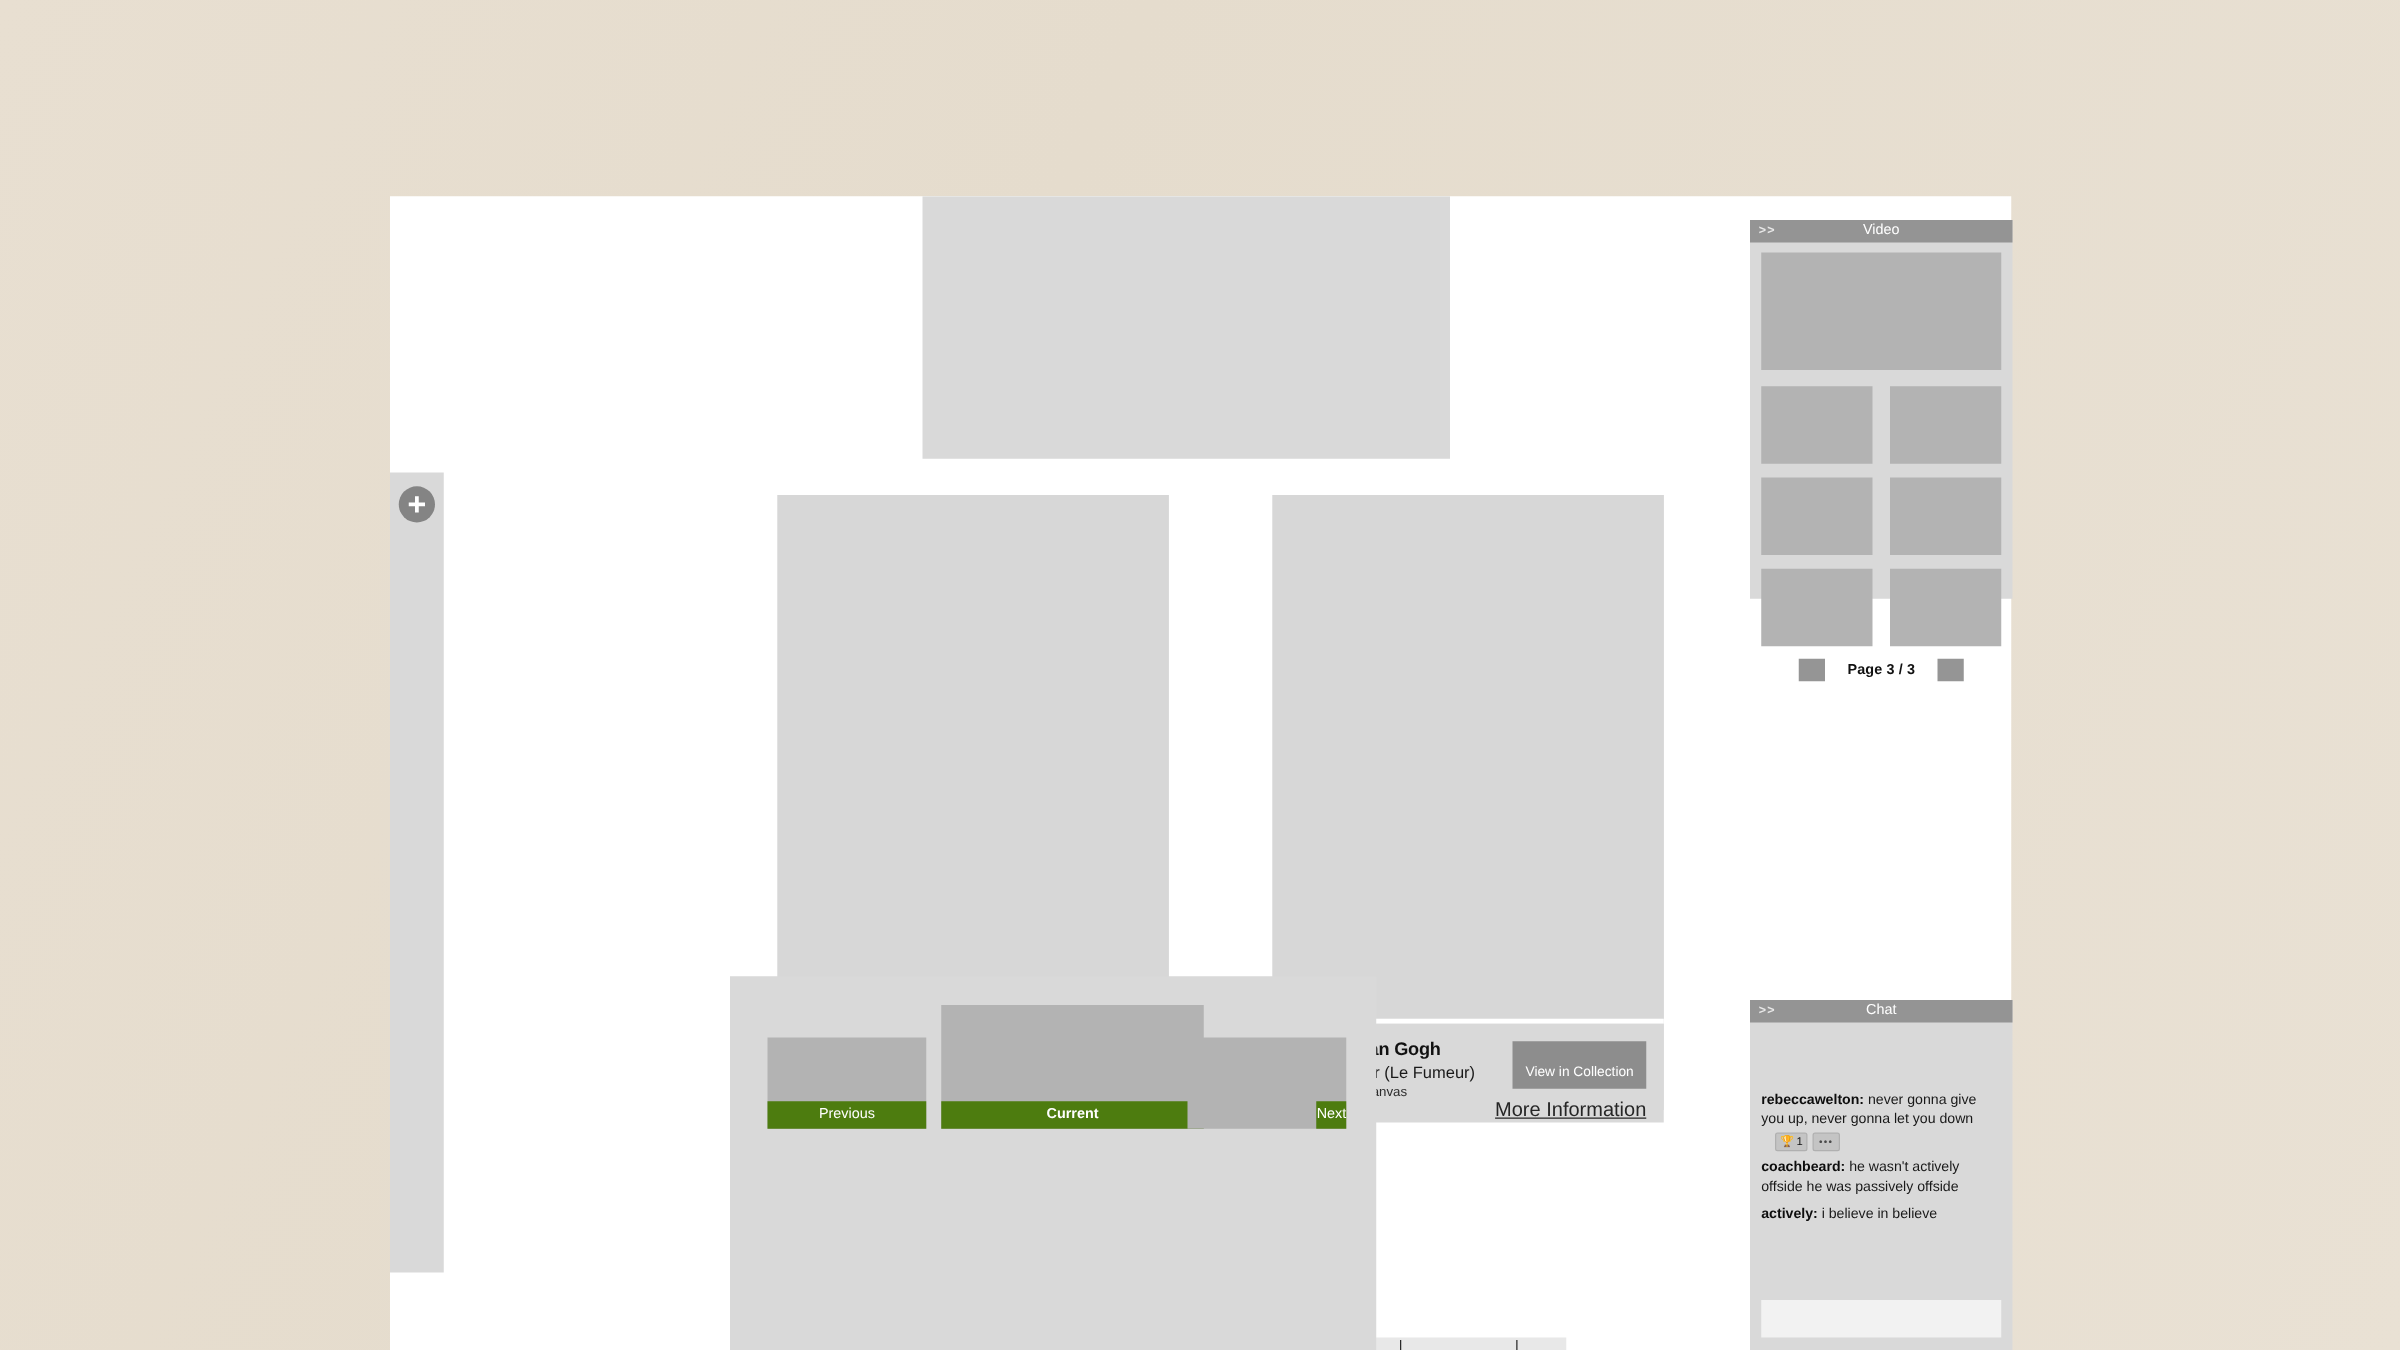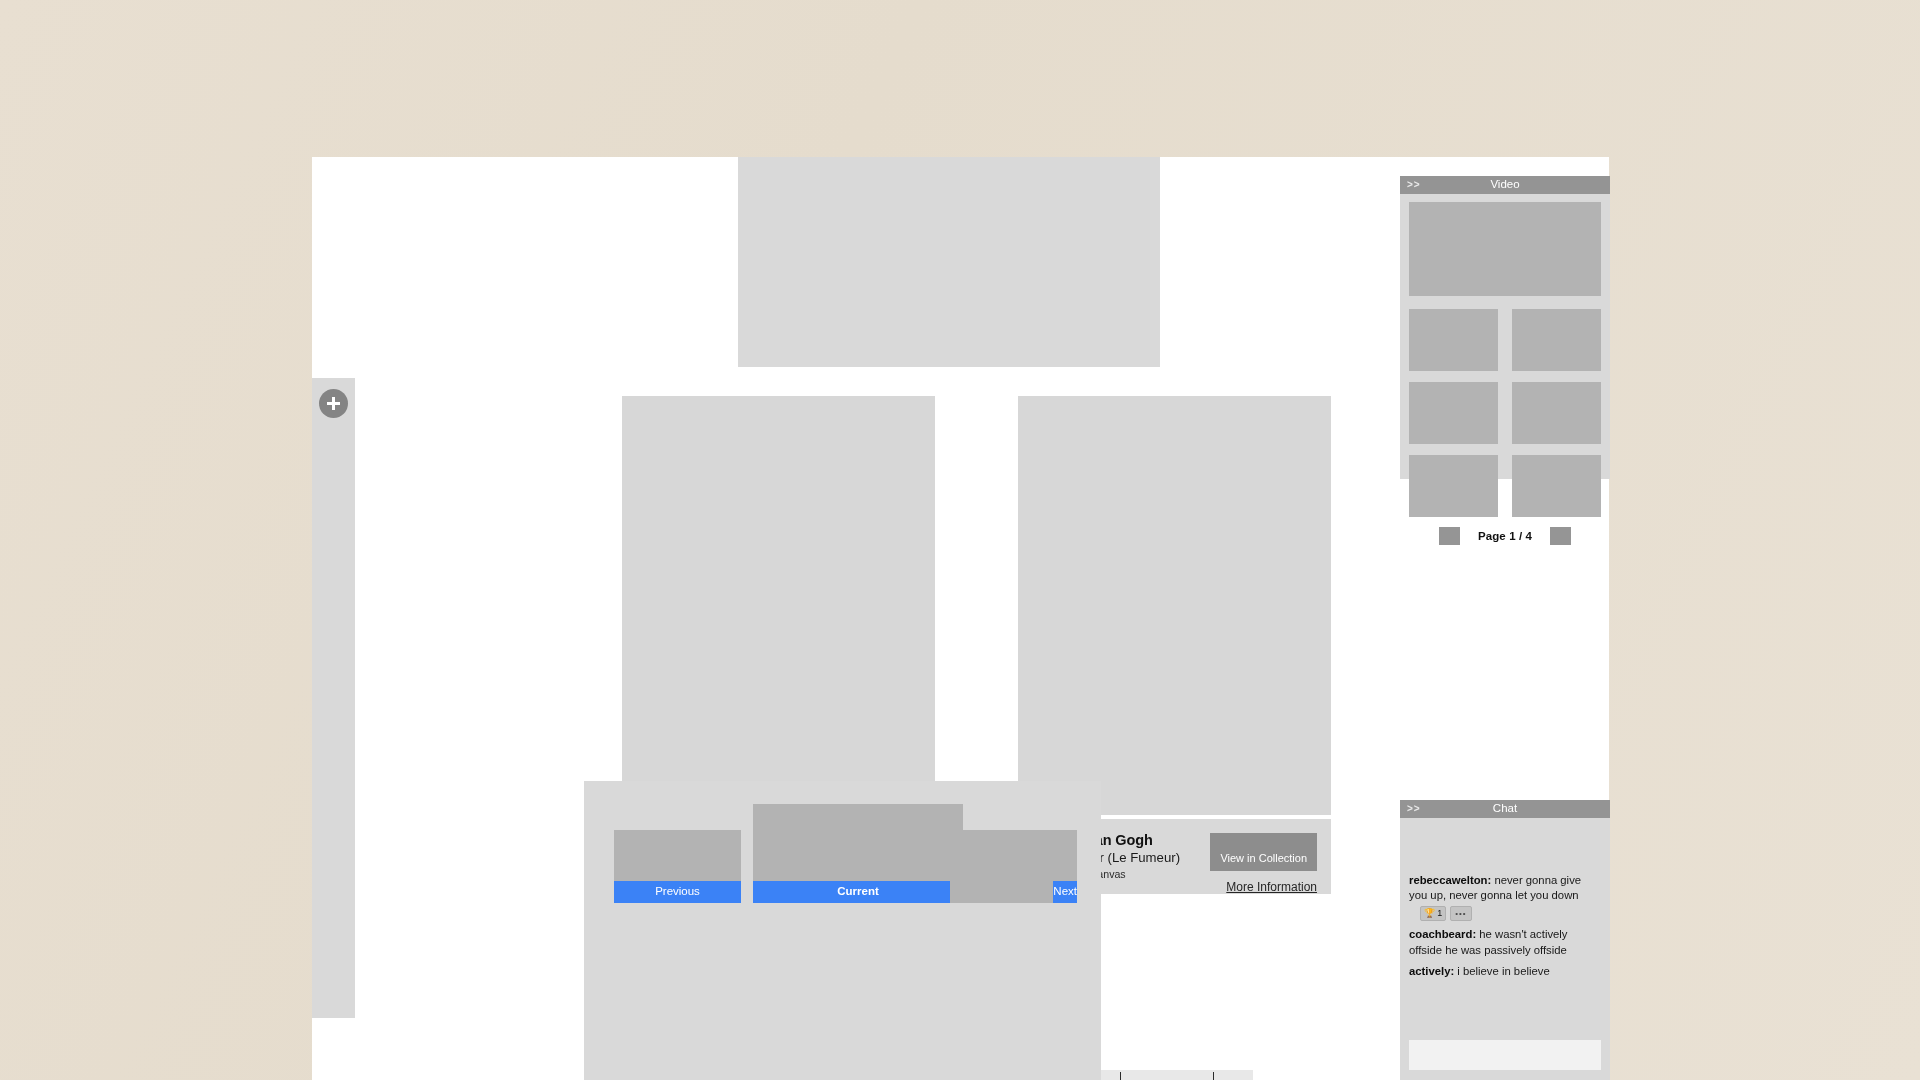--- a/index.html
+++ b/index.html
@@ -152,21 +152,21 @@
     color: #ffffff;
     border: none;
     font-family: inherit;
     font-size: 11px;
     padding: 20px 10px 7px 10px;
     cursor: pointer;
     white-space: nowrap;
     line-height: 1;
   }
   .link-more-info {
-    font-size: 12px;
+    font-size: 16px;
     color: #262626;
     text-decoration: underline;
     cursor: pointer;
     white-space: nowrap;
   }
 
   
   #zoom-control {
     position: absolute;
     left: 855px;
@@ -214,21 +214,21 @@
     background: #d9d9d9;
   }
   .film-item {
     position: absolute;
     background: #b3b3b3;
     display: flex;
     flex-direction: column;
     justify-content: flex-end;
   }
   .film-label {
-    background: #3b82f6;
+    background: #4d7c0f;
     color: #ffffff;
     text-align: center;
     font-size: 11.5px;
     padding: 4px 0 5px 0;
     line-height: 1.1;
   }
   #film-prev    { left: 30px;  top: 49px; width: 127px; height: 73px; }
   #film-current { left: 169px; top: 23px; width: 210px; height: 99px; }
   #film-next    { left: 366px; top: 49px; width: 127px; height: 73px; align-items: flex-end; }
   #film-current .film-label { font-weight: bold; }
@@ -477,21 +477,21 @@
       <div class="video-tile"></div>
       <div class="video-tile"></div>
       <div class="video-tile"></div>
       <div class="video-tile"></div>
       <div class="video-tile"></div>
       <div class="video-tile"></div>
     </div>
   </div>
   <div id="video-pagination">
     <button class="page-nav-btn"></button>
-    <span id="page-indicator">Page 1 / 4</span>
+    <span id="page-indicator">Page 3 / 3</span>
     <button class="page-nav-btn"></button>
   </div>
 </div>
 
 <div class="side-panel" id="chat-panel">
   <div class="panel-header">
     <span class="panel-collapse">&gt;&gt;</span>
     <span class="panel-title">Chat</span>
   </div>
 

